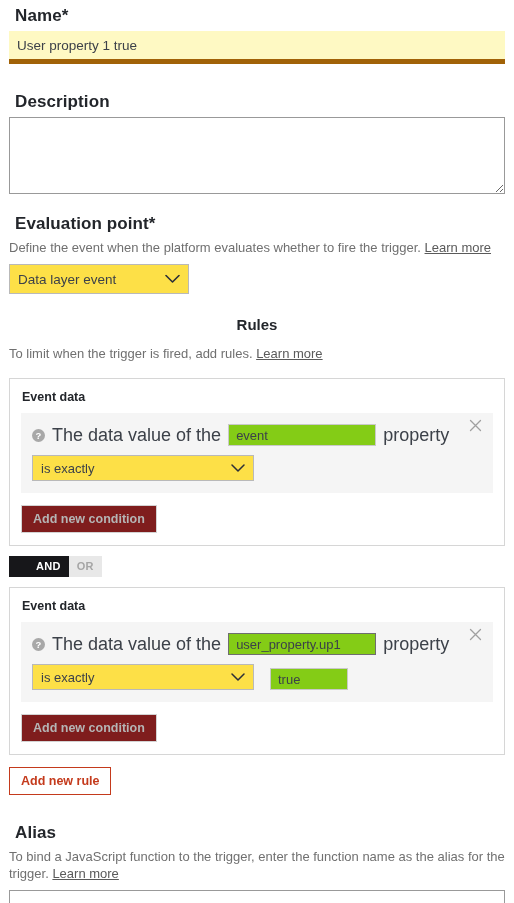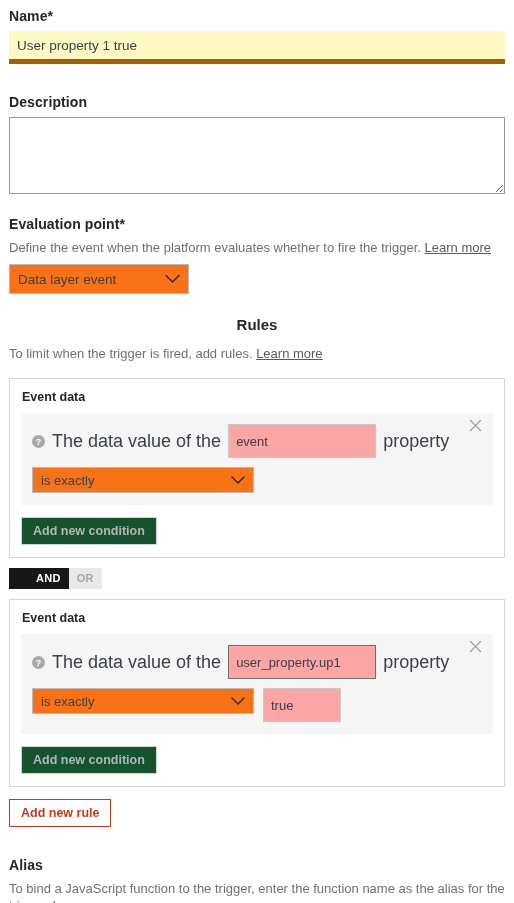--- a/index.html
+++ b/index.html
@@ -14,25 +14,25 @@
     overflow: hidden;
     font-family: "Liberation Sans", sans-serif;
     font-size: 13px;
     color: #2c3038;
     position: relative;
   }
   .page { padding: 0 9px; }
 
   
   .field-label {
-    font-size: 14px;
+    font-size: 17px;
     font-weight: bold;
     color: #23262b;
     letter-spacing: .1px;
-    margin: 0 0 7px 0;
+    margin: 0 0 7px 6px;
     line-height: 16px;
   }
   .helper-text {
     font-size: 13px;
     color: #707070;
     line-height: 17px;
     margin: 0 0 8px 0;
   }
   .link {
     color: #5a5a5a;
@@ -72,21 +72,21 @@
 
   
   .select-wrap {
     position: relative;
     display: inline-block;
   }
   .select-box {
     appearance: none;
     -webkit-appearance: none;
     -moz-appearance: none;
-    background: #f97316;
+    background: #fde047;
     border: 1px solid #b9b9b9;
     height: 30px;
     padding: 0 34px 0 8px;
     font-family: "Liberation Sans", sans-serif;
     font-size: 13.5px;
     color: #3c4149;
     outline: none;
     border-radius: 0;
     width: 100%;
     cursor: pointer;
@@ -148,51 +148,51 @@
     cursor: pointer;
     user-select: none;
   }
   .cond-text {
     font-size: 18px;
     color: #3c4149;
     white-space: nowrap;
   }
   .text-input {
     border: 1px solid #c9c9c9;
-    background: #fca5a5;
-    height: 34px;
+    background: #84cc16;
+    height: 22px;
     padding: 0 7px;
     font-family: "Liberation Sans", sans-serif;
     font-size: 13px;
     color: #3c4149;
     outline: none;
     border-radius: 0;
   }
   .text-input.focused { border: 1px solid #6e6e6e; }
   .prop-input { width: 148px; }
   .cond-line2 {
     display: flex;
-    align-items: flex-start;
-    gap: 9px;
+    align-items: flex-end;
+    gap: 16px;
   }
   .op-select-wrap { width: 222px; }
   .value-input { width: 78px; }
 
   .close-x {
     position: absolute;
     top: 6px;
     right: 8px;
     width: 16px;
     height: 16px;
     cursor: pointer;
     line-height: 0;
   }
 
   .btn-outline-muted {
-    background: #14532d;
+    background: #7f1d1d;
     border: 1px solid #d3d3d3;
     color: #b5b5b5;
     font-family: "Liberation Sans", sans-serif;
     font-size: 12.5px;
     font-weight: bold;
     padding: 6px 11px;
     margin-top: 12px;
     cursor: pointer;
     border-radius: 0;
   }

